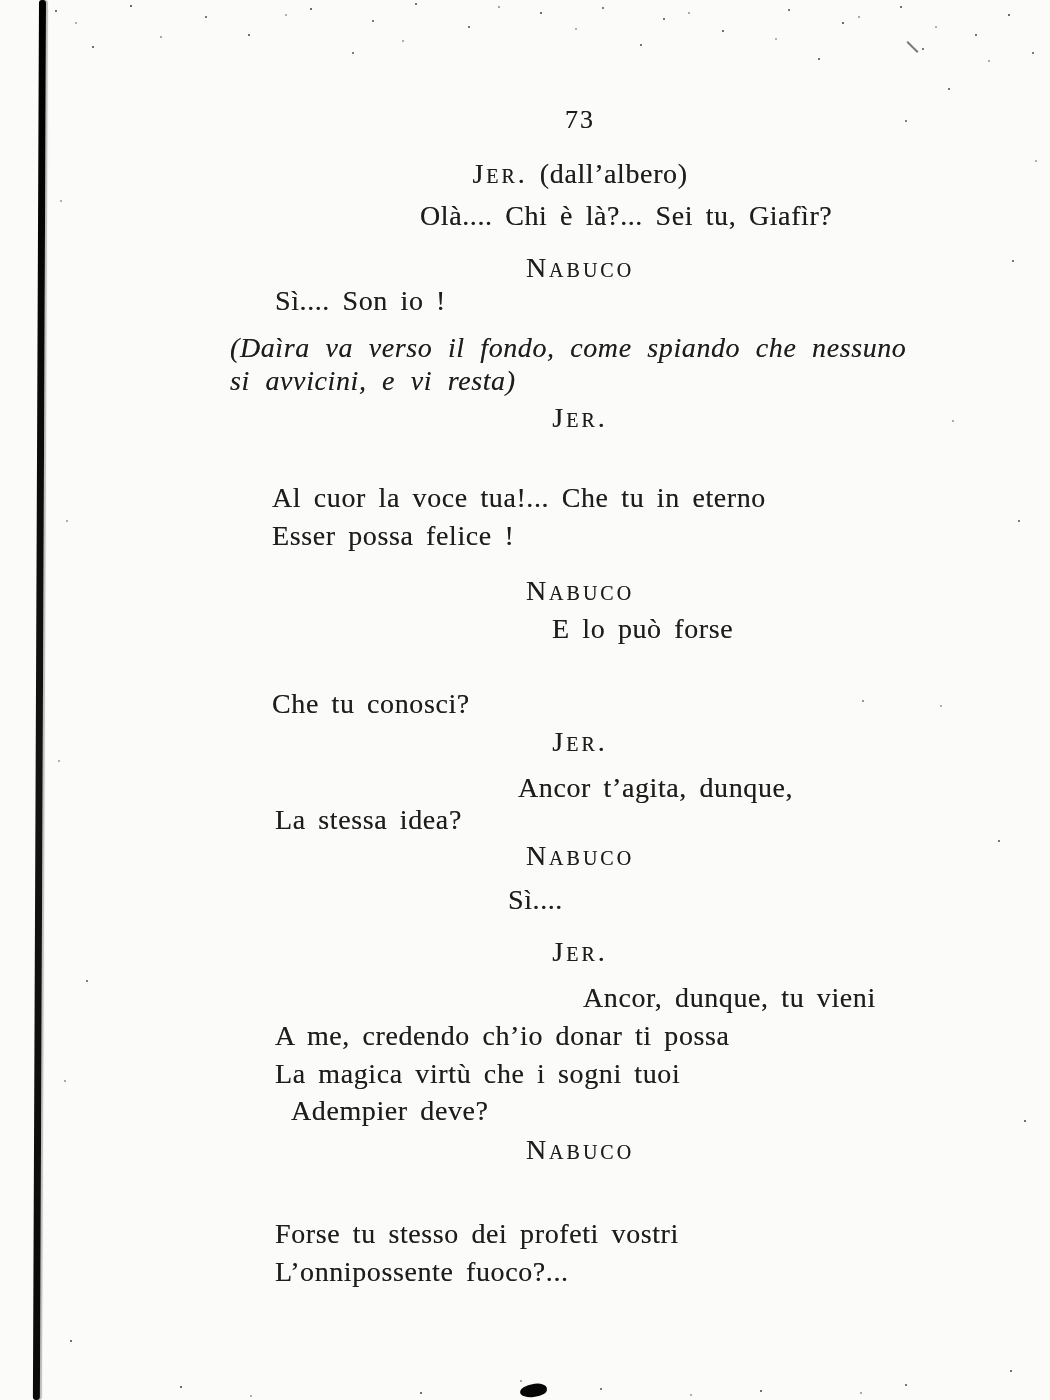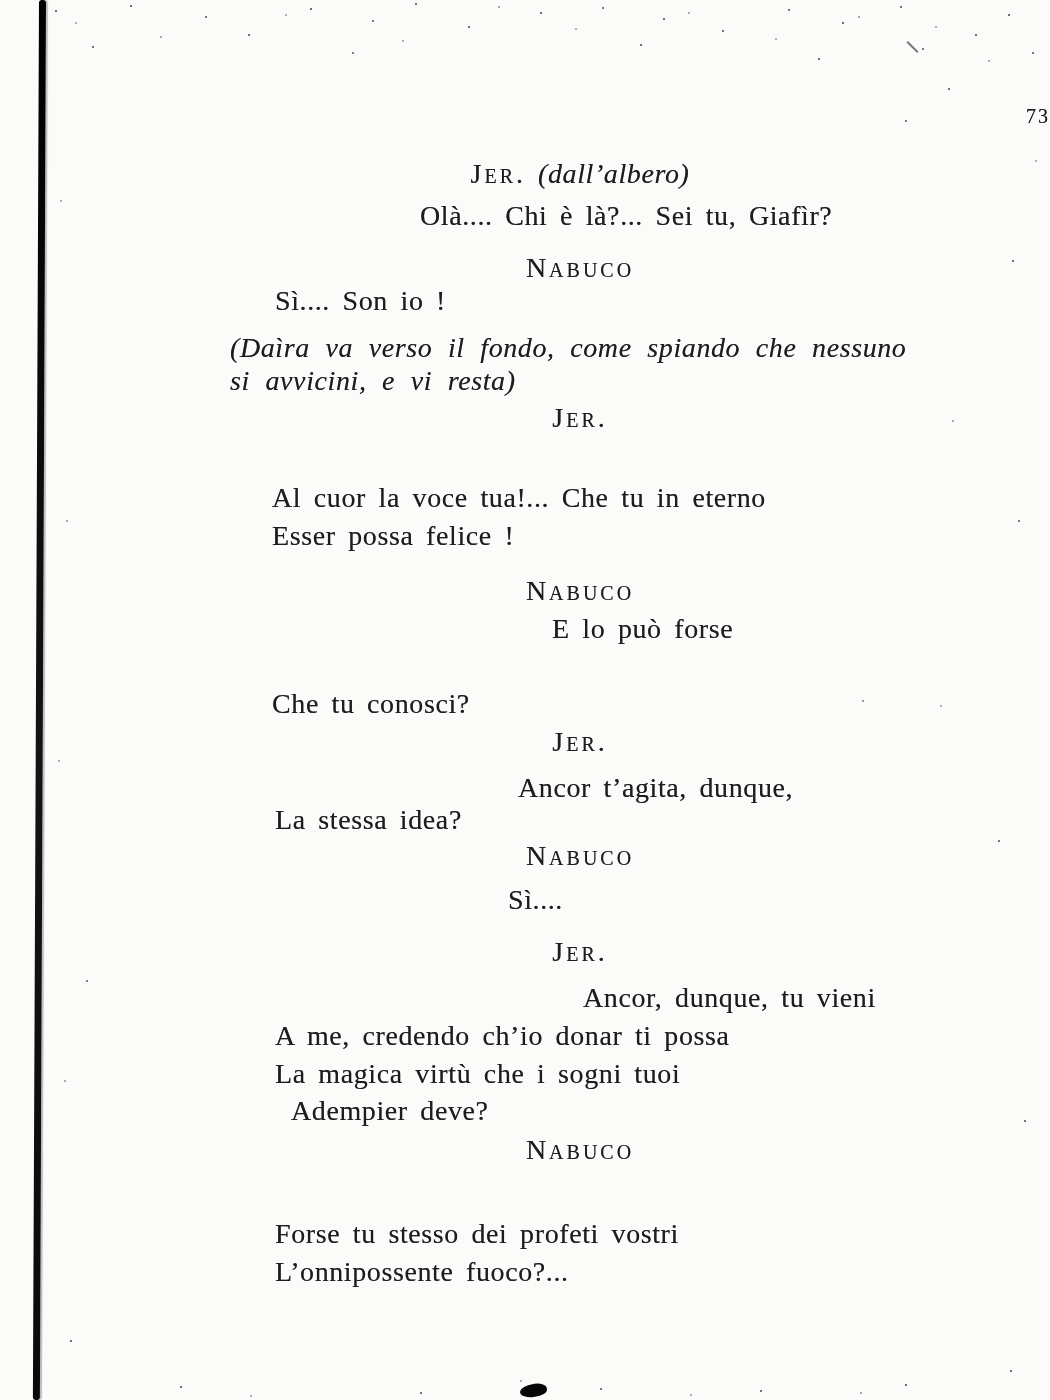--- a/index.html
+++ b/index.html
@@ -30,27 +30,25 @@
   }
   .speaker {
     font-variant: small-caps;
     letter-spacing: 3px;
   }
   .stage {
     font-style: italic;
     word-spacing: 8px;
   }
   .stage-inline {
-    font-style: italic;
     margin-left: 12px;
   }
   .page-number {
-    font-size: 20px;
+    font-size: 26px;
     letter-spacing: 2px;
-    text-align: right;
   }
   .binding-line {
     position: absolute;
     left: 39px; top: 0;
     width: 7px; height: 1400px;
     background: linear-gradient(180deg, #000 0%, #141414 55%, #0a0a0a 100%);
     border-radius: 3px;
     transform: rotate(0.25deg);
     transform-origin: top left;
     box-shadow: 2px 0 1px rgba(0,0,0,0.25);

